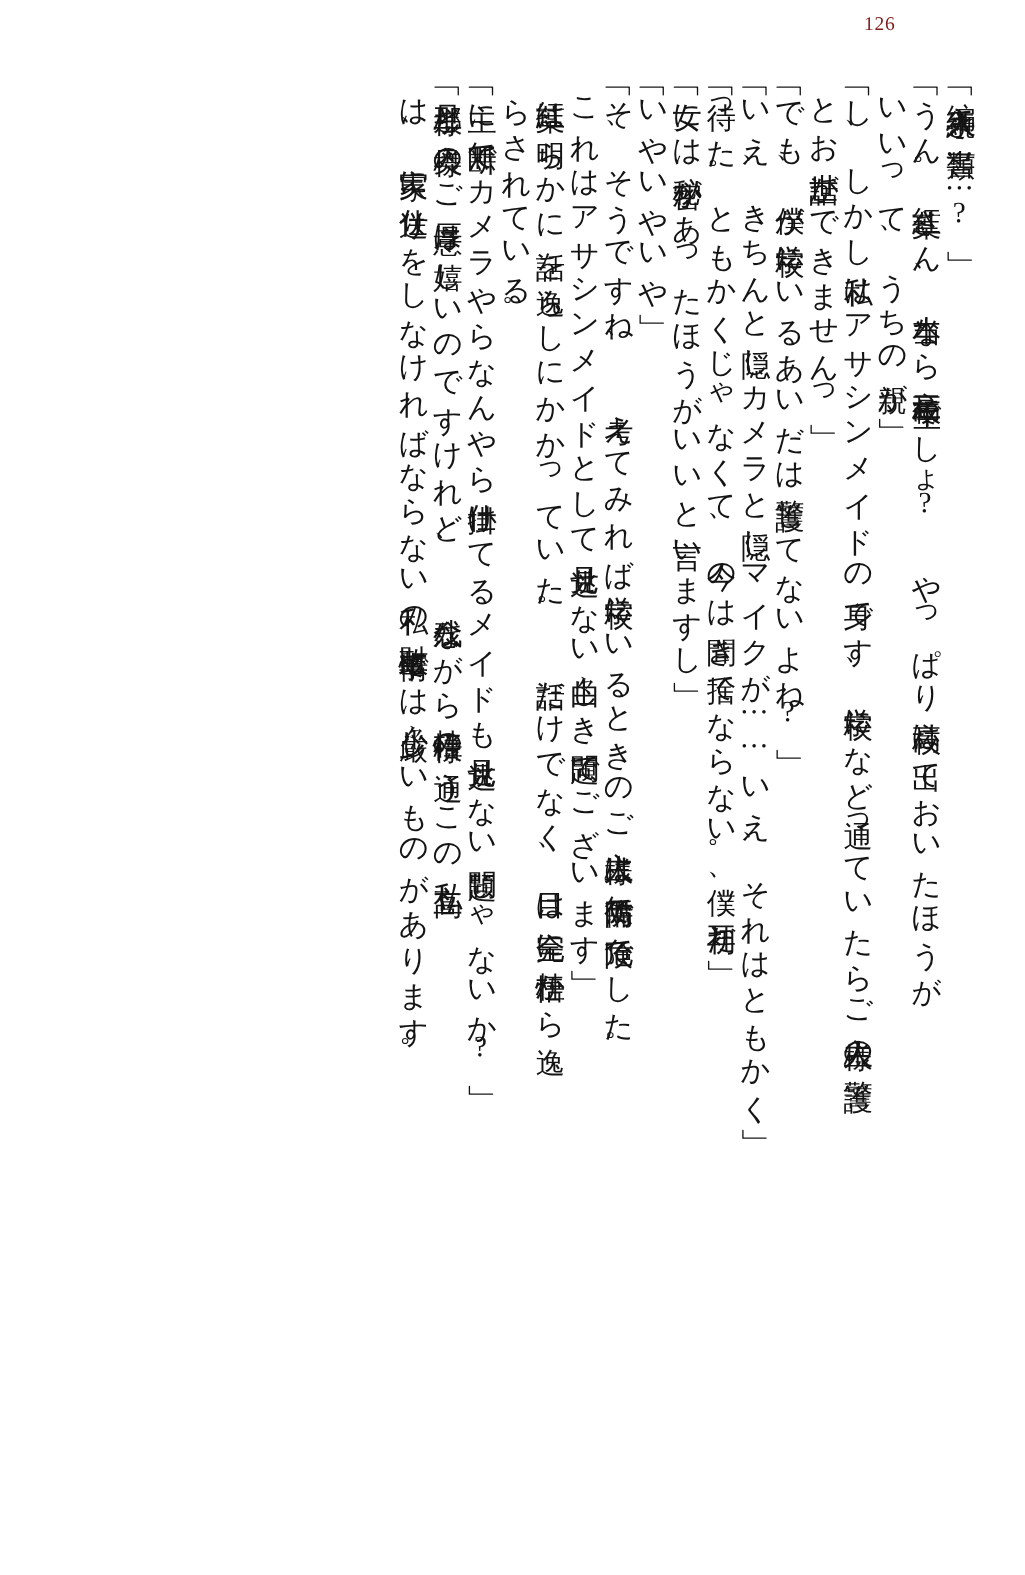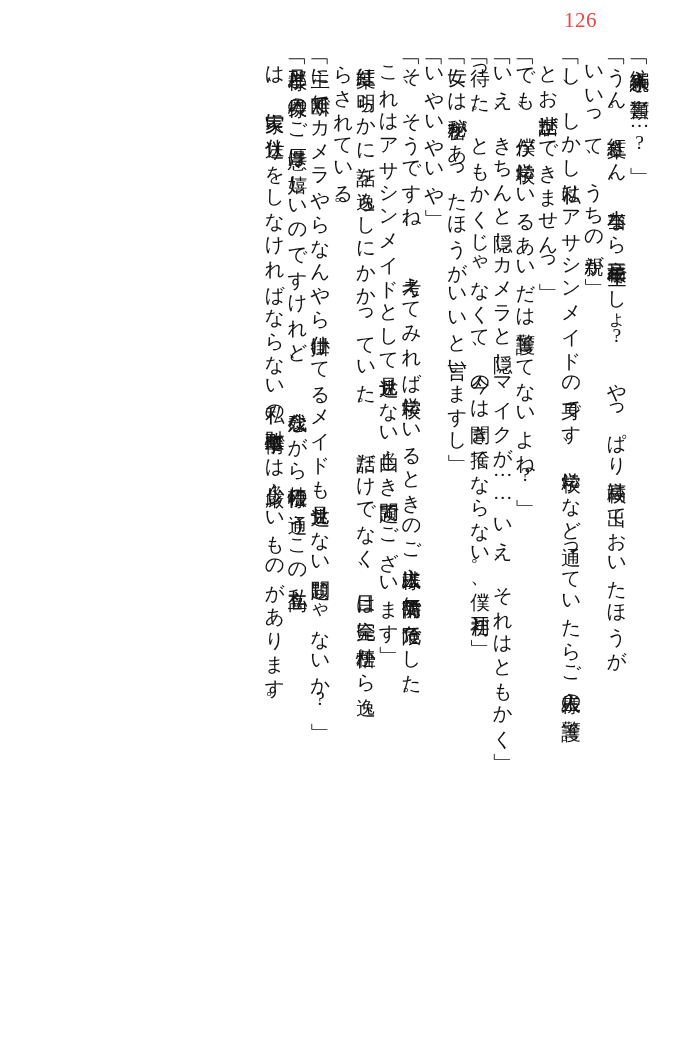--- a/index.html
+++ b/index.html
@@ -17,23 +17,23 @@
   #page {
     position: relative;
     width: 683px;
     height: 1050px;
     background: #ffffff;
   }
   #page-number {
     position: absolute;
     top: 8px;
     right: 86px;
-    font-size: 21px;
+    font-size: 13px;
     letter-spacing: 0.5px;
-    color: #ef4444;
+    color: #7f1d1d;
     font-family: "Liberation Serif", "DejaVu Serif", serif;
     margin-left: 28px;
   }
   #text-block {
     position: absolute;
     top: 52px;
     right: 34px;
     left: 36px;
     height: 980px;
     display: flex;

